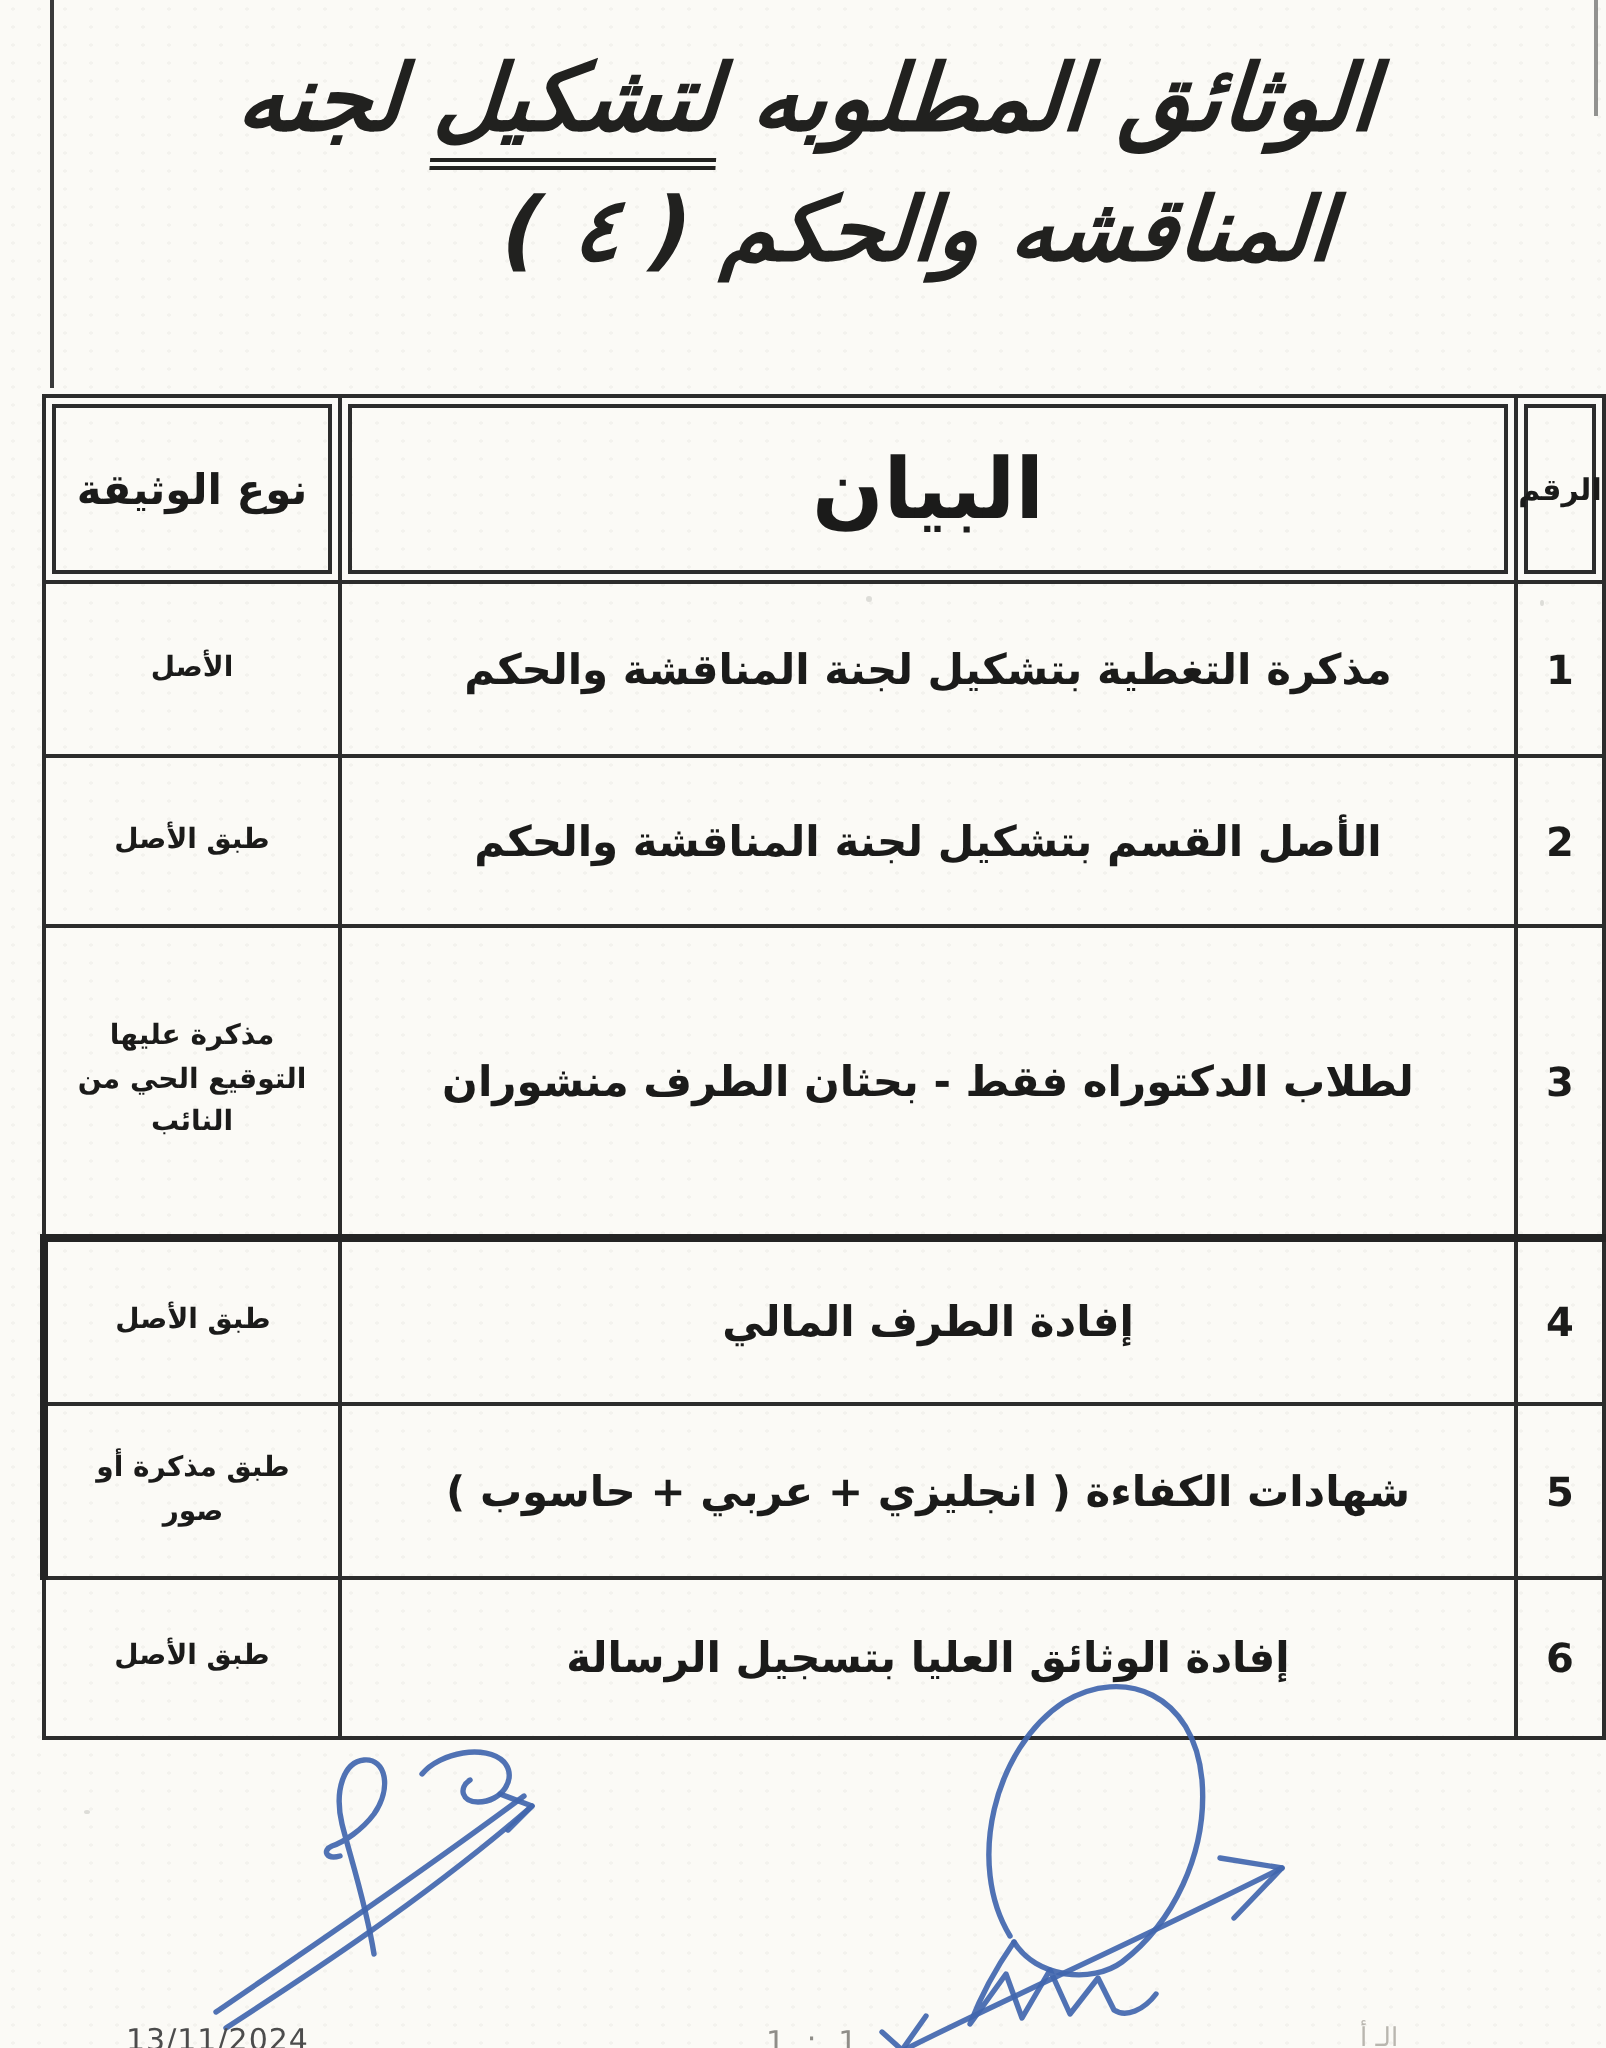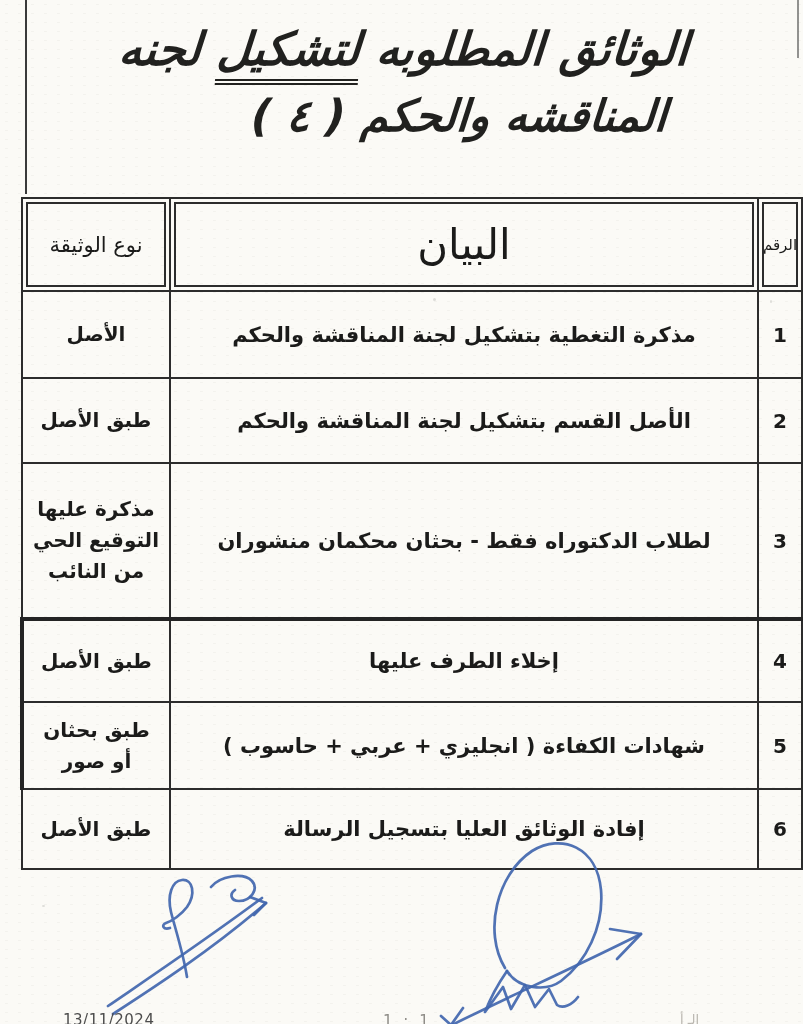--- a/index.html
+++ b/index.html
@@ -52,42 +52,42 @@
   .doc-table col.c-type { width: 148px; }
   .doc-table th, .doc-table td {
     border: 2px solid #2c2c2c;
     vertical-align: middle;
     text-align: center;
     color: #1b1b1a;
   }
   .doc-table thead tr { height: 93px; }
   .doc-table thead th {
     box-shadow: inset 0 0 0 3px #fbfaf6, inset 0 0 0 5px #2c2c2c;
-    font-weight: 400;
+    font-weight: 700;
   }
   th.h-num  { font-size: 15px; font-weight: 600; }
   th.h-stmt { font-size: 42px; letter-spacing: 1px; }
   th.h-type { font-size: 21px; }
   .doc-table tbody tr.r1 { height: 87px; }
   .doc-table tbody tr.r2 { height: 85px; }
   .doc-table tbody tr.r3 { height: 156px; }
   .doc-table tbody tr.r4 { height: 83px; }
   .doc-table tbody tr.r5 { height: 87px; }
   .doc-table tbody tr.r6 { height: 80px; }
   .doc-table tbody tr.r4 td { border-top: 4px solid #242424; }
   .doc-table tbody tr.r4 td.cell-type,
   .doc-table tbody tr.r5 td.cell-type { border-left: 4px solid #242424; }
   td.cell-num  { font-size: 20px; font-weight: 700; }
   td.cell-stmt {
     font-size: 21px; font-weight: 700;
     text-align: center; padding: 0 12px;
     letter-spacing: .3px;
   }
   td.cell-type {
-    font-size: 20px; font-weight: 700;
+    font-size: 14px; font-weight: 700;
     padding: 0 8px; line-height: 1.55;
   }
   
   .sig-layer { position: absolute; left: 0; top: 0; pointer-events: none; }
   .sig-layer path { fill: none; stroke-width: 2.7; stroke-linecap: round; stroke-linejoin: round; opacity: .92; }
   .footer-date {
     position: absolute; left: 63px; top: 1011px;
     font-size: 15px; color: #4c4c4c; letter-spacing: .5px;
   }
   .footer-scale {
@@ -132,32 +132,32 @@
         <td class="cell-stmt">مذكرة التغطية بتشكيل لجنة المناقشة والحكم</td>
         <td class="cell-type">الأصل</td>
       </tr>
       <tr class="r2">
         <td class="cell-num">2</td>
         <td class="cell-stmt">الأصل القسم بتشكيل لجنة المناقشة والحكم</td>
         <td class="cell-type">طبق الأصل</td>
       </tr>
       <tr class="r3">
         <td class="cell-num">3</td>
-        <td class="cell-stmt">لطلاب الدكتوراه فقط - بحثان محكمان منشوران</td>
+        <td class="cell-stmt">لطلاب الدكتوراه فقط - بحثان الطرف منشوران</td>
         <td class="cell-type">مذكرة عليها التوقيع الحي من النائب</td>
       </tr>
       <tr class="r4">
         <td class="cell-num">4</td>
-        <td class="cell-stmt">إخلاء الطرف عليها</td>
+        <td class="cell-stmt">إفادة الطرف المالي</td>
         <td class="cell-type">طبق الأصل</td>
       </tr>
       <tr class="r5">
         <td class="cell-num">5</td>
         <td class="cell-stmt">شهادات الكفاءة ( انجليزي + عربي + حاسوب )</td>
-        <td class="cell-type">طبق بحثان أو صور</td>
+        <td class="cell-type">طبق مذكرة أو صور</td>
       </tr>
       <tr class="r6">
         <td class="cell-num">6</td>
         <td class="cell-stmt">إفادة الوثائق العليا بتسجيل الرسالة</td>
         <td class="cell-type">طبق الأصل</td>
       </tr>
     </tbody>
   </table>
 
   <svg class="sig-layer" width="803" height="1024" viewBox="0 0 803 1024">

